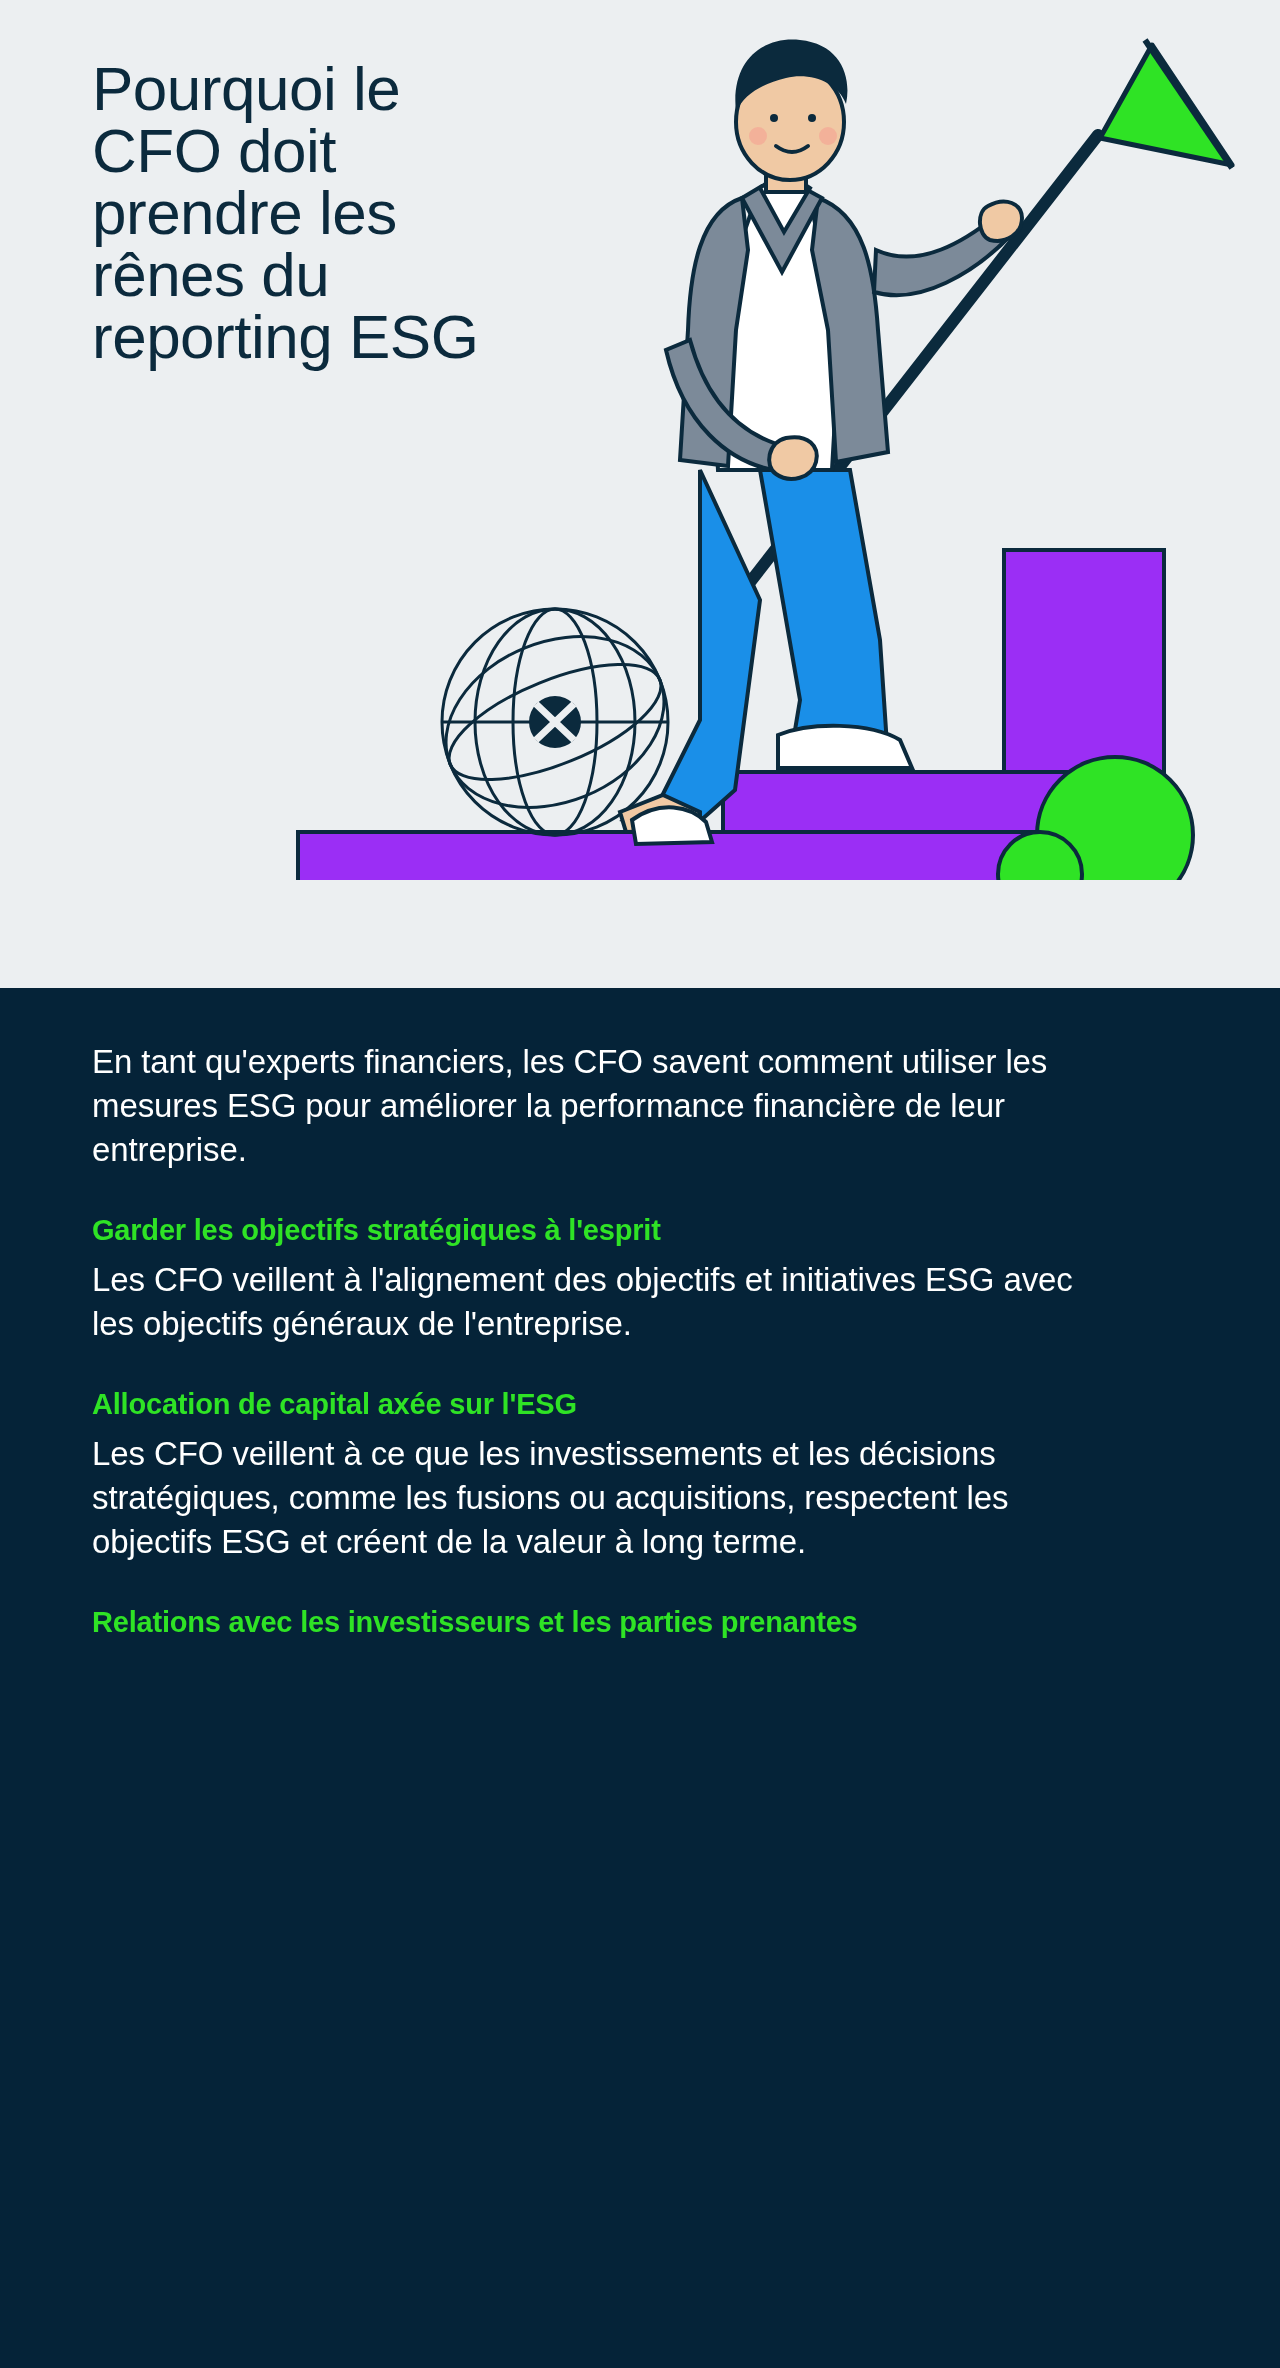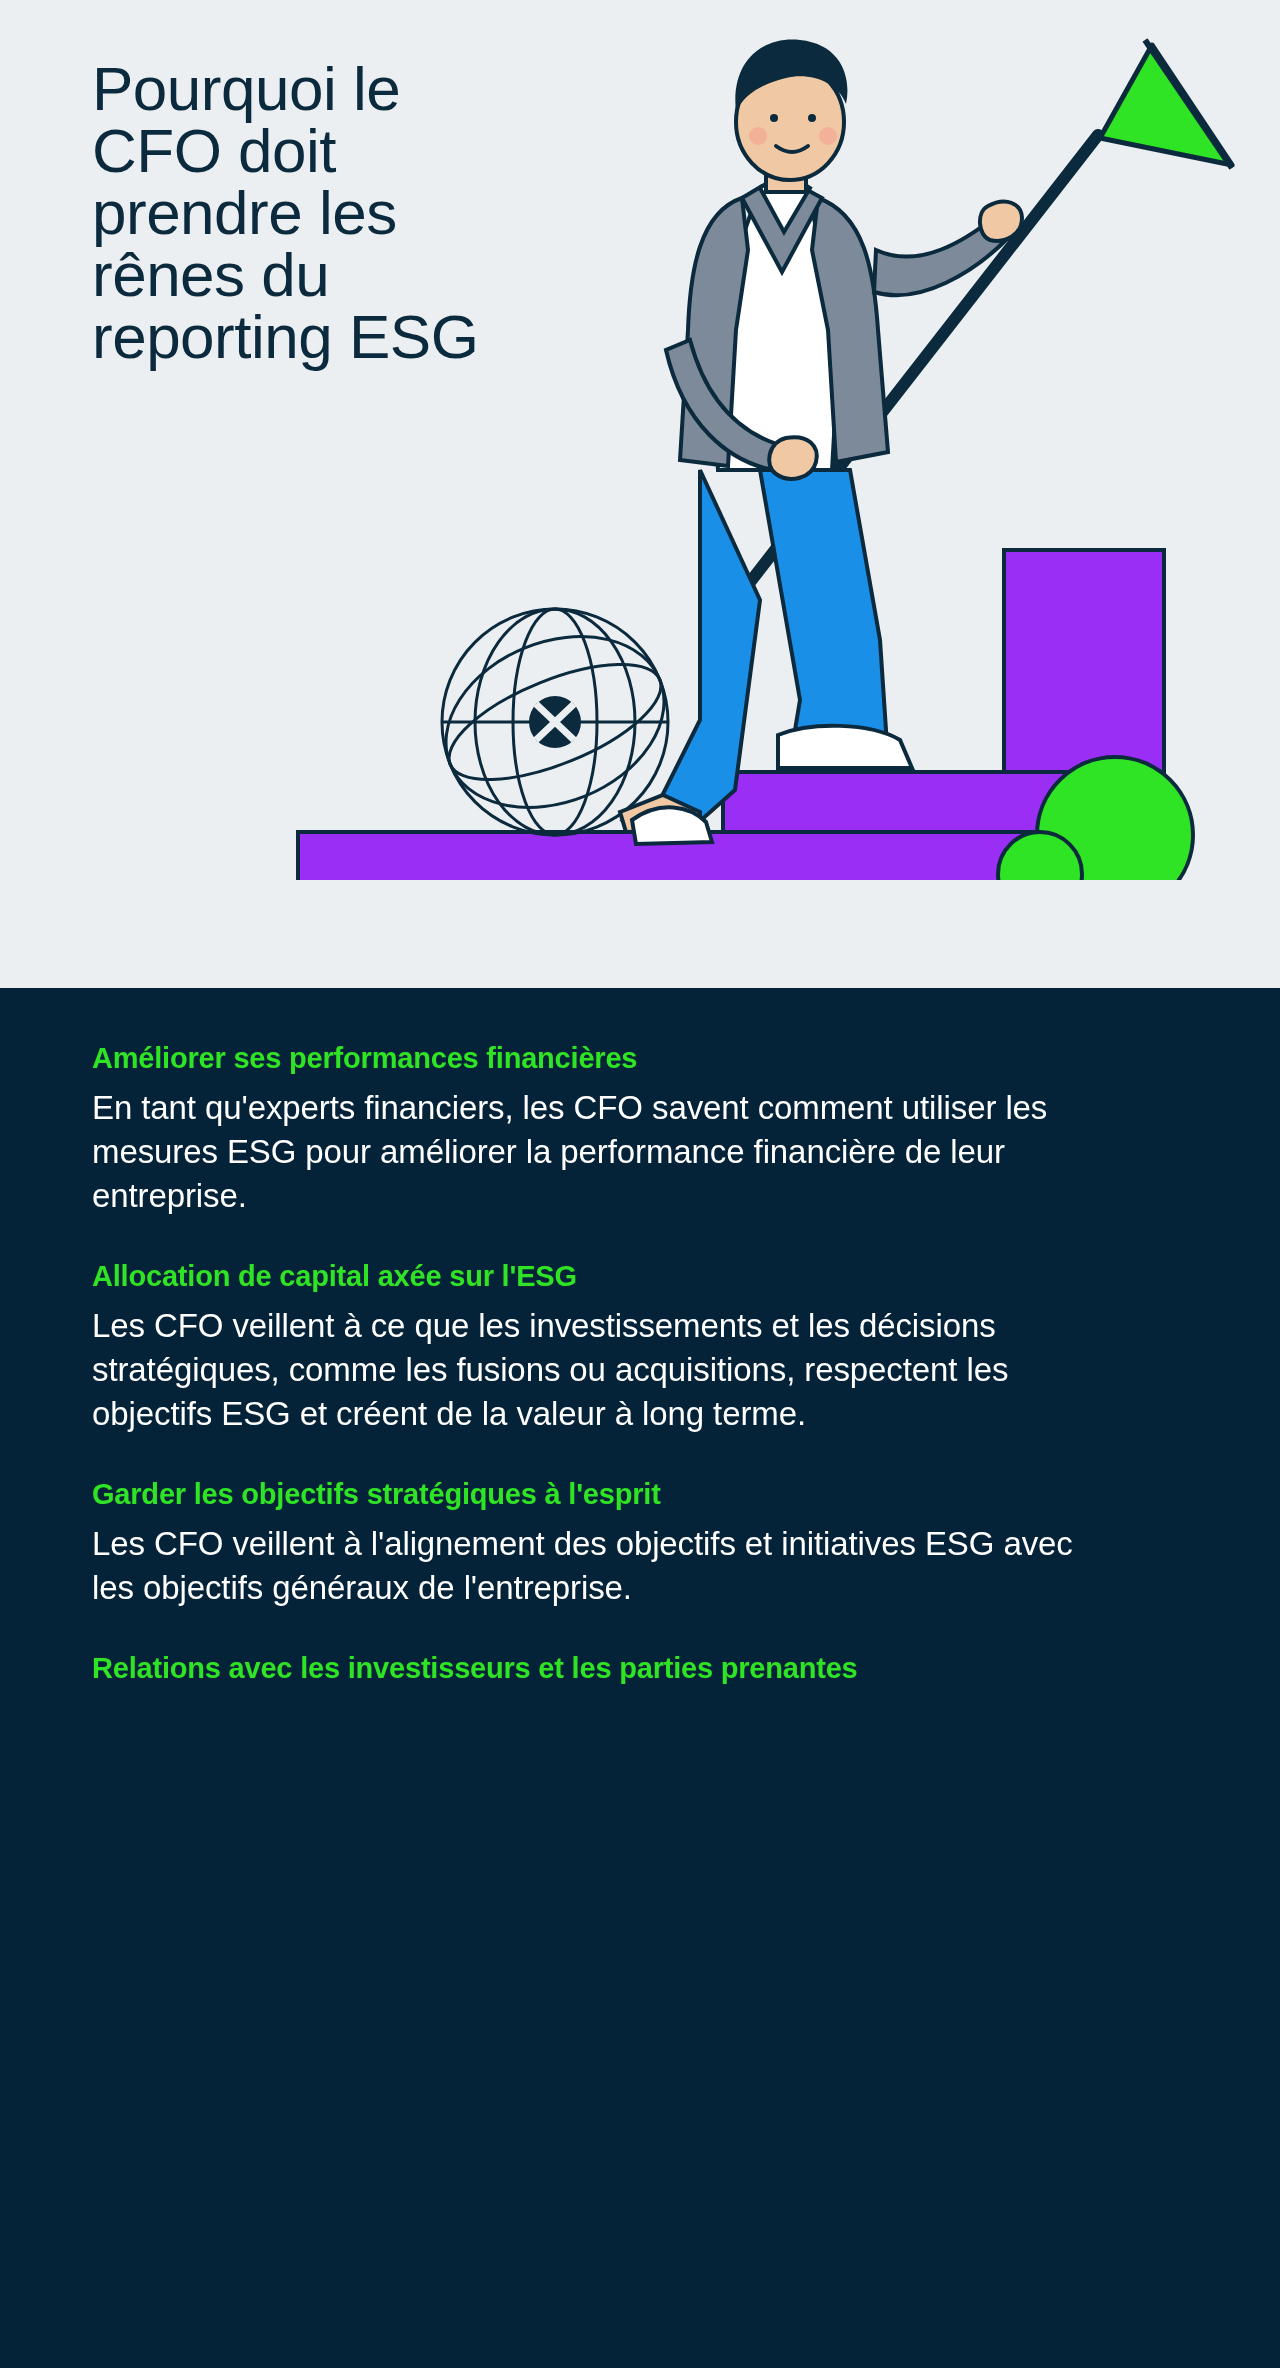--- a/index.html
+++ b/index.html
@@ -140,32 +140,31 @@
     <h1 class="hero-title">Pourquoi le
 CFO doit
 prendre les
 rênes du
 reporting ESG</h1>
   </div>
 
   <div class="content">
 
     <div class="block">
-      <div class="block-heading">Améliorer ses performances financières</div>
       <div class="block-body">En tant qu'experts financiers, les CFO savent comment utiliser les mesures ESG pour améliorer la performance financière de leur entreprise.</div>
+    </div>
+
+    <div class="block">
+      <div class="block-heading">Garder les objectifs stratégiques à l'esprit</div>
+      <div class="block-body">Les CFO veillent à l'alignement des objectifs et initiatives ESG avec les objectifs généraux de l'entreprise.</div>
     </div>
 
     <div class="block">
       <div class="block-heading">Allocation de capital axée sur l'ESG</div>
       <div class="block-body">Les CFO veillent à ce que les investissements et les décisions stratégiques, comme les fusions ou acquisitions, respectent les objectifs ESG et créent de la valeur à long terme.</div>
-    </div>
-
-    <div class="block">
-      <div class="block-heading">Garder les objectifs stratégiques à l'esprit</div>
-      <div class="block-body">Les CFO veillent à l'alignement des objectifs et initiatives ESG avec les objectifs généraux de l'entreprise.</div>
     </div>
 
 
     <div class="block">
       <div class="block-heading">Relations avec les investisseurs et les parties prenantes</div>
     </div>
 
   </div>
 </div>
 

